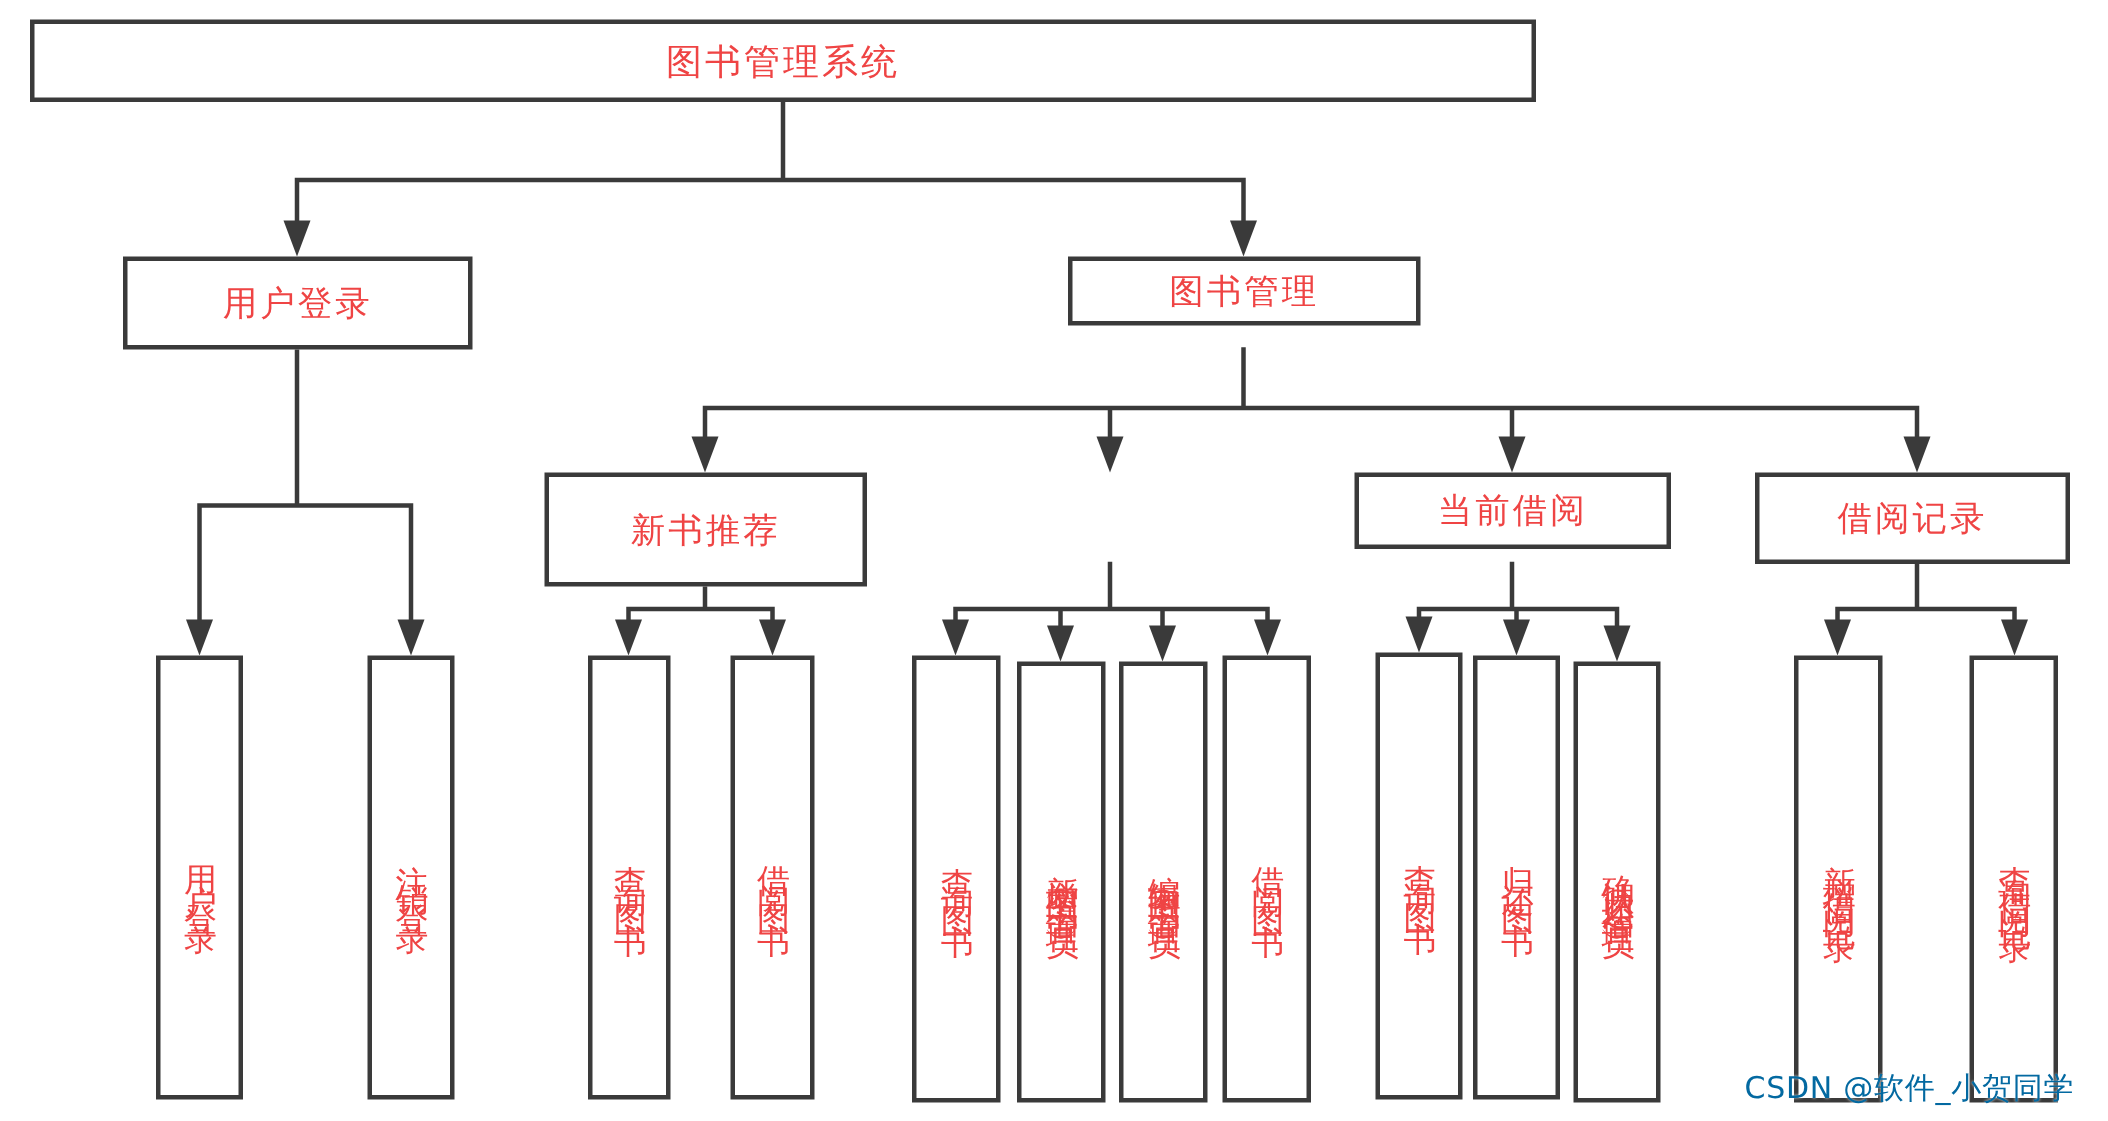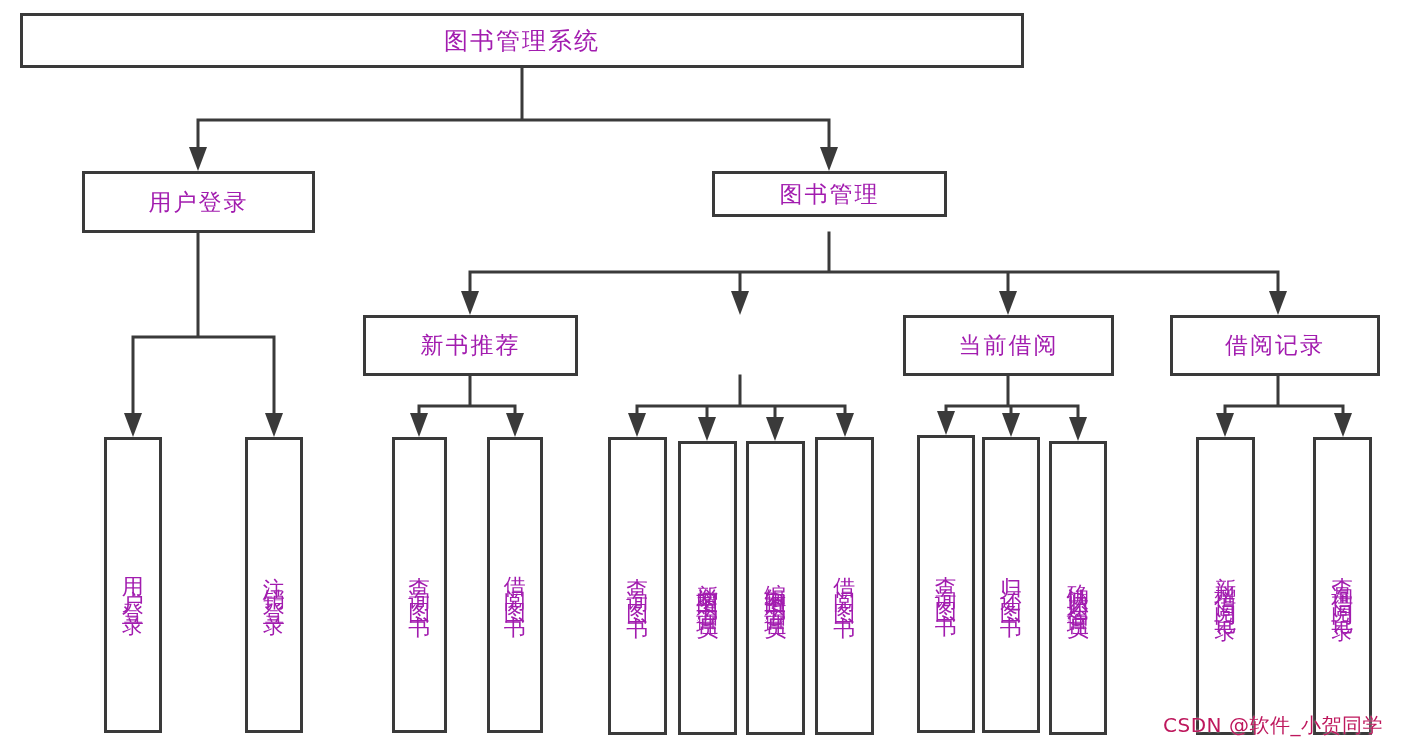--- a/index.html
+++ b/index.html
@@ -3,34 +3,34 @@
 <meta charset="utf-8">
 <style>
   html,body{margin:0;padding:0;background:#ffffff;}
   .stage{
     position:relative;width:1405px;height:747px;background:#ffffff;overflow:hidden;
     font-family:"DejaVu Sans","Liberation Sans",sans-serif;
   }
   .connectors{position:absolute;left:0;top:0;width:1405px;height:747px;}
   .node{
     position:absolute;background:#ffffff;border:3px solid #3a3a3a;box-sizing:border-box;
-    display:flex;align-items:center;justify-content:center;color:#a21caf;
+    display:flex;align-items:center;justify-content:center;color:#ef4444;
   }
   .h .lbl{font-size:23px;letter-spacing:2px;white-space:nowrap;}
   .rootbox .lbl{font-size:24px;}
   .v .lbl{
     writing-mode:vertical-rl;text-orientation:mixed;
     font-size:22px;line-height:1.15;white-space:nowrap;
   }
   .sp4{letter-spacing:13px;}
   .sp6{letter-spacing:9px;}
   .sp9{letter-spacing:5px;}
   .watermark{
     position:absolute;left:1163px;top:712px;z-index:6;
-    font-size:20px;color:#be185d;letter-spacing:0.5px;white-space:nowrap;
+    font-size:20px;color:#0369a1;letter-spacing:0.5px;white-space:nowrap;
     text-shadow:0 0 2px rgba(255,255,255,0.85);
   }
 </style>
 </head>
 <body>
 
 <div class="stage">
 
   <svg class="connectors" width="1405" height="747" viewBox="0 0 1405 747" xmlns="http://www.w3.org/2000/svg">
     <g stroke="#3a3a3a" stroke-width="3" fill="none" stroke-linecap="square">
@@ -76,24 +76,24 @@
     <span class="lbl">图书管理</span>
   </div>
 
   <div class="node v" style="left:104px;top:437px;width:58px;height:296px;">
     <span class="lbl sp4">用户登录</span>
   </div>
   <div class="node v" style="left:245px;top:437px;width:58px;height:296px;">
     <span class="lbl sp4">注销登录</span>
   </div>
 
-  <div class="node h" style="left:363px;top:315px;width:215px;height:61px;">
+  <div class="node h" style="left:363px;top:315px;width:215px;height:76px;">
     <span class="lbl">新书推荐</span>
   </div>
-  <div class="node h" style="left:903px;top:315px;width:211px;height:61px;">
+  <div class="node h" style="left:903px;top:315px;width:211px;height:51px;">
     <span class="lbl">当前借阅</span>
   </div>
   <div class="node h" style="left:1170px;top:315px;width:210px;height:61px;">
     <span class="lbl">借阅记录</span>
   </div>
 
   <div class="node v" style="left:392px;top:437px;width:55px;height:296px;">
     <span class="lbl sp4">查询图书</span>
   </div>
   <div class="node v" style="left:487px;top:437px;width:56px;height:296px;">

